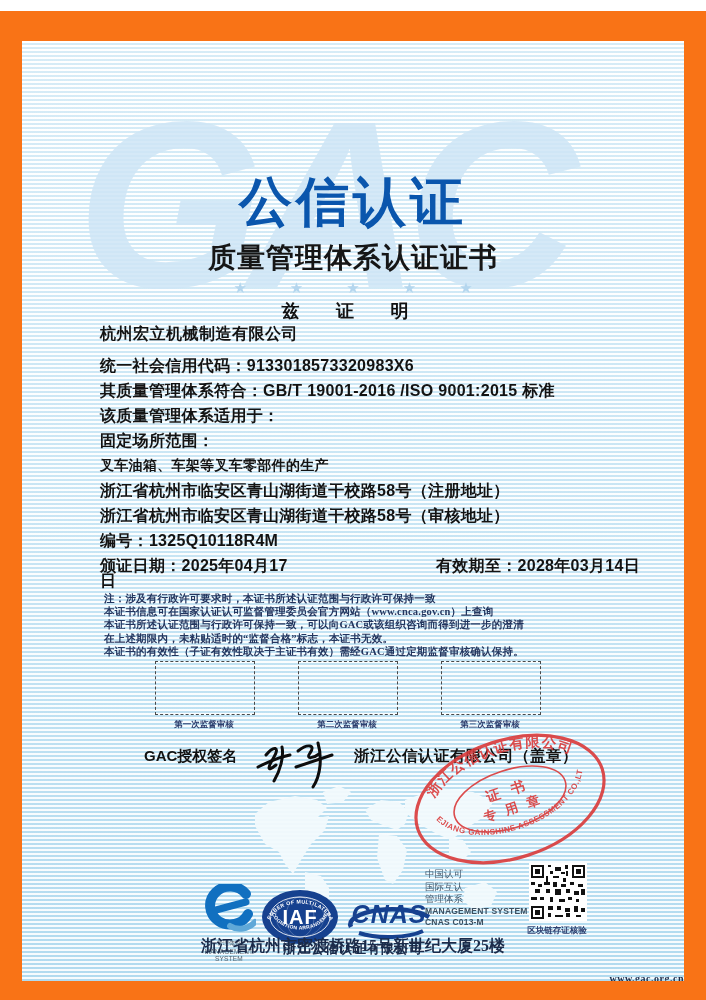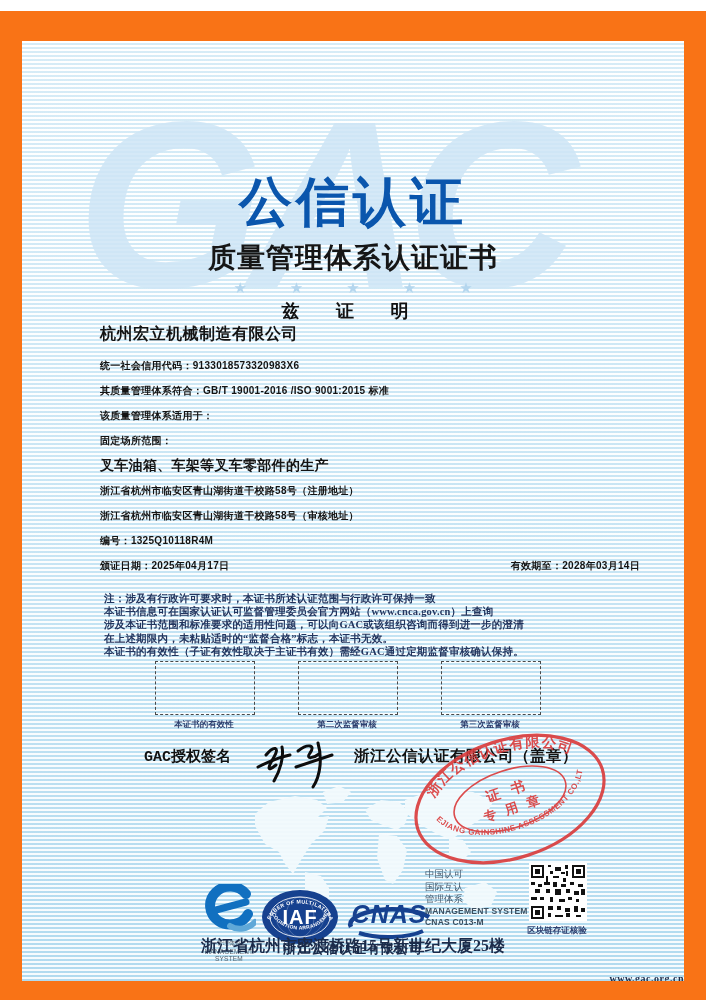--- a/index.html
+++ b/index.html
@@ -14,37 +14,37 @@
     letter-spacing:-14px;color:#cfe6f6;line-height:1;opacity:.85;user-select:none;}
   .brand{position:absolute;top:126px;left:0;width:100%;text-align:center;font-size:53px;
     font-weight:900;color:#0a56ad;letter-spacing:4px;}
   .subtitle{position:absolute;top:198px;left:0;width:100%;text-align:center;font-size:28px;
     font-weight:700;color:#161616;letter-spacing:1px;font-family:"Liberation Serif",serif;}
   .stars{position:absolute;top:238px;left:0;width:100%;text-align:center;font-size:15px;
     color:#b4d6ee;letter-spacing:43px;padding-left:43px;box-sizing:border-box;}
   .declare{position:absolute;top:258px;left:0;width:100%;text-align:center;font-size:18px;
     font-weight:700;color:#111;letter-spacing:16px;font-family:"Liberation Serif",serif;}
   .body-block{position:absolute;left:78px;top:283px;width:540px;color:#131313;}
-  .b-line{font-size:10px;font-weight:700;line-height:15px;margin-bottom:10px;letter-spacing:.3px;}
+  .b-line{font-size:16px;font-weight:700;line-height:15px;margin-bottom:10px;letter-spacing:.3px;}
   .b-company{font-size:16px;font-weight:700;margin-bottom:13px;letter-spacing:.5px;}
   .b-bold{font-size:14px;}
   .dates{display:flex;justify-content:space-between;}
   .dates .d1{display:inline-block;width:197px;}
   .notes{position:absolute;left:82px;top:551px;width:540px;color:#23355e;
     font-family:"Liberation Serif",serif;font-size:10.5px;font-weight:700;line-height:13.2px;letter-spacing:.2px;}
   .sv-row{position:absolute;left:0;top:620px;width:662px;}
   .sv-box{position:absolute;width:98px;height:52px;border:1px dashed #4a4a4a;background:transparent;}
   .sv-box.b1{left:133px;} .sv-box.b2{left:276px;} .sv-box.b3{left:419px;}
   .sv-labels{position:absolute;left:0;top:678px;width:662px;}
   .sv-label{position:absolute;width:98px;text-align:center;font-size:8.5px;color:#2c3e6e;
     font-family:"Liberation Serif",serif;font-weight:700;}
   .sv-label.b1{left:133px;} .sv-label.b2{left:276px;} .sv-label.b3{left:419px;}
   .sig-row{position:absolute;left:0;top:692px;width:662px;height:60px;}
   .sig-label{position:absolute;left:122px;top:14px;font-size:15px;font-weight:700;color:#111;
-    font-family:Liberation Mono, monospace;}
+    font-family:Liberation Sans, sans-serif;}
   .sig-svg{position:absolute;left:230px;top:0px;}
   .seal-text{position:absolute;left:332px;top:13px;font-size:15.5px;font-weight:700;color:#111;
     font-family:"Liberation Serif",serif;letter-spacing:.5px;}
   .stamp{position:absolute;left:386px;top:692px;transform:rotate(-18deg);opacity:.9;}
   .map{position:absolute;left:205px;top:735px;}
   .logo-gac{position:absolute;left:168px;top:843px;width:78px;text-align:center;}
   .logo-gac-cap1{font-size:6px;color:#53616e;margin-top:1px;}
   .logo-gac-cap2{font-size:6.5px;color:#53616e;letter-spacing:.2px;}
   .logo-iaf{position:absolute;left:238px;top:847px;}
   .logo-cnas{position:absolute;left:323px;top:852px;}
@@ -98,32 +98,32 @@
       <div class="b-line">编号：1325Q10118R4M</div>
       <div class="b-line dates">
         <span class="d1">颁证日期：2025年04月17日</span>
         <span class="d2">有效期至：2028年03月14日</span>
       </div>
     </div>
 
     <div class="notes">
       <div>注：涉及有行政许可要求时，本证书所述认证范围与行政许可保持一致</div>
       <div>本证书信息可在国家认证认可监督管理委员会官方网站（www.cnca.gov.cn）上查询</div>
-      <div>涉及本证书范围和标准要求的适用性问题，可以向GAC或该组织咨询而得到进一步的澄清</div>
+      <div>本证书所述认证范围与行政许可保持一致，可以向GAC或该组织咨询而得到进一步的澄清</div>
       <div>在上述期限内，未粘贴适时的“监督合格”标志，本证书无效。</div>
       <div>本证书的有效性（子证有效性取决于主证书有效）需经GAC通过定期监督审核确认保持。</div>
     </div>
 
     <div class="sv-row">
       <div class="sv-box b1"></div>
       <div class="sv-box b2"></div>
       <div class="sv-box b3"></div>
     </div>
     <div class="sv-labels">
-      <div class="sv-label b1">本证书的有效性</div>
+      <div class="sv-label b1">第一次监督审核</div>
       <div class="sv-label b2">第二次监督审核</div>
       <div class="sv-label b3">第三次监督审核</div>
     </div>
 
     <div class="sig-row">
       <span class="sig-label">GAC授权签名</span>
       <svg class="sig-svg" width="95" height="58" viewBox="0 0 95 58">
         <g fill="none" stroke="#0d0d0d" stroke-width="3" stroke-linecap="round">
           <path d="M14,22 c8,-10 14,-8 8,2 c-6,10 -8,16 2,8"></path>
           <path d="M6,34 c12,-6 22,-10 32,-12"></path>

